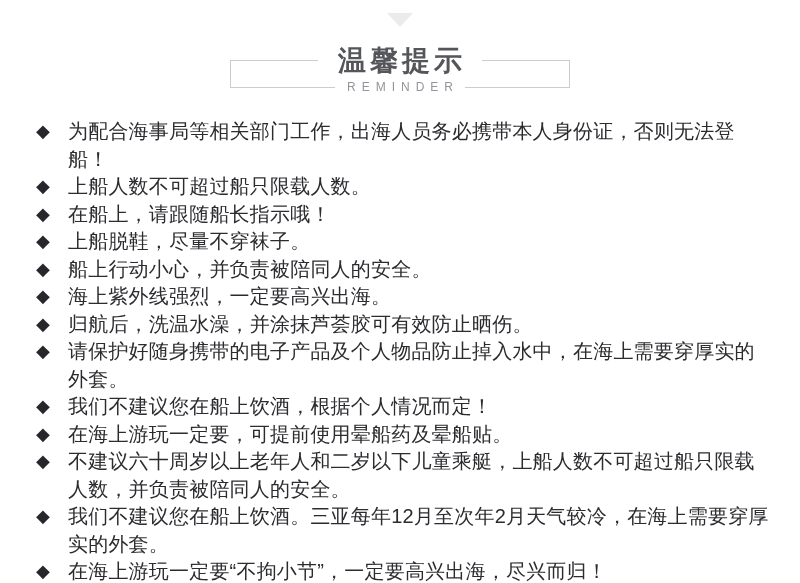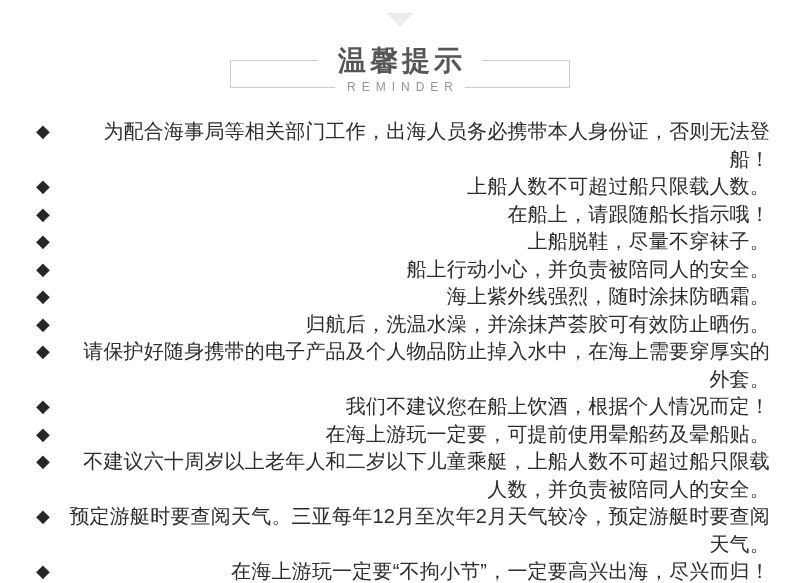--- a/index.html
+++ b/index.html
@@ -79,21 +79,20 @@
     width: 17px;
     font-size: 18px;
     line-height: 27.5px;
     color: #26262b;
     margin-right: 15px;
     text-align: left;
   }
   .tip-text {
     width: 702px;
     letter-spacing: 0.2px;
-    text-align: right;
   }
 </style>
 </head>
 <body>
 
 <div class="top-triangle"></div>
 
 <div class="header-box">
   <h1 class="page-title">温馨提示</h1>
   <div class="page-subtitle">REMINDER</div>
@@ -115,21 +114,21 @@
   <li class="tip-item">
     <span class="bullet">◆</span>
     <span class="tip-text">上船脱鞋，尽量不穿袜子。</span>
   </li>
   <li class="tip-item">
     <span class="bullet">◆</span>
     <span class="tip-text">船上行动小心，并负责被陪同人的安全。</span>
   </li>
   <li class="tip-item">
     <span class="bullet">◆</span>
-    <span class="tip-text">海上紫外线强烈，随时涂抹防晒霜。</span>
+    <span class="tip-text">海上紫外线强烈，一定要高兴出海。</span>
   </li>
   <li class="tip-item">
     <span class="bullet">◆</span>
     <span class="tip-text">归航后，洗温水澡，并涂抹芦荟胶可有效防止晒伤。</span>
   </li>
   <li class="tip-item">
     <span class="bullet">◆</span>
     <span class="tip-text">请保护好随身携带的电子产品及个人物品防止掉入水中，在海上需要穿厚实的外套。</span>
   </li>
   <li class="tip-item">
@@ -139,19 +138,19 @@
   <li class="tip-item">
     <span class="bullet">◆</span>
     <span class="tip-text">在海上游玩一定要，可提前使用晕船药及晕船贴。</span>
   </li>
   <li class="tip-item">
     <span class="bullet">◆</span>
     <span class="tip-text">不建议六十周岁以上老年人和二岁以下儿童乘艇，上船人数不可超过船只限载人数，并负责被陪同人的安全。</span>
   </li>
   <li class="tip-item">
     <span class="bullet">◆</span>
-    <span class="tip-text">预定游艇时要查阅天气。三亚每年12月至次年2月天气较冷，预定游艇时要查阅天气。</span>
+    <span class="tip-text">我们不建议您在船上饮酒。三亚每年12月至次年2月天气较冷，在海上需要穿厚实的外套。</span>
   </li>
   <li class="tip-item">
     <span class="bullet">◆</span>
     <span class="tip-text">在海上游玩一定要“不拘小节”，一定要高兴出海，尽兴而归！</span>
   </li>
 </ul>
 
 </body></html>

